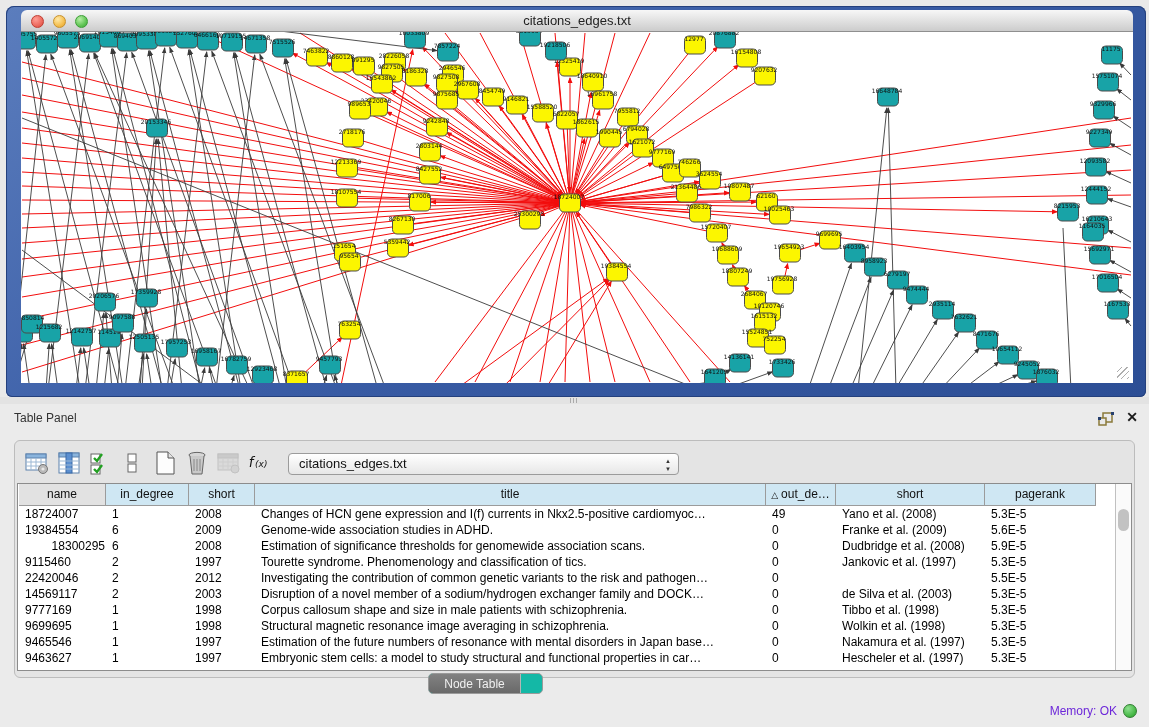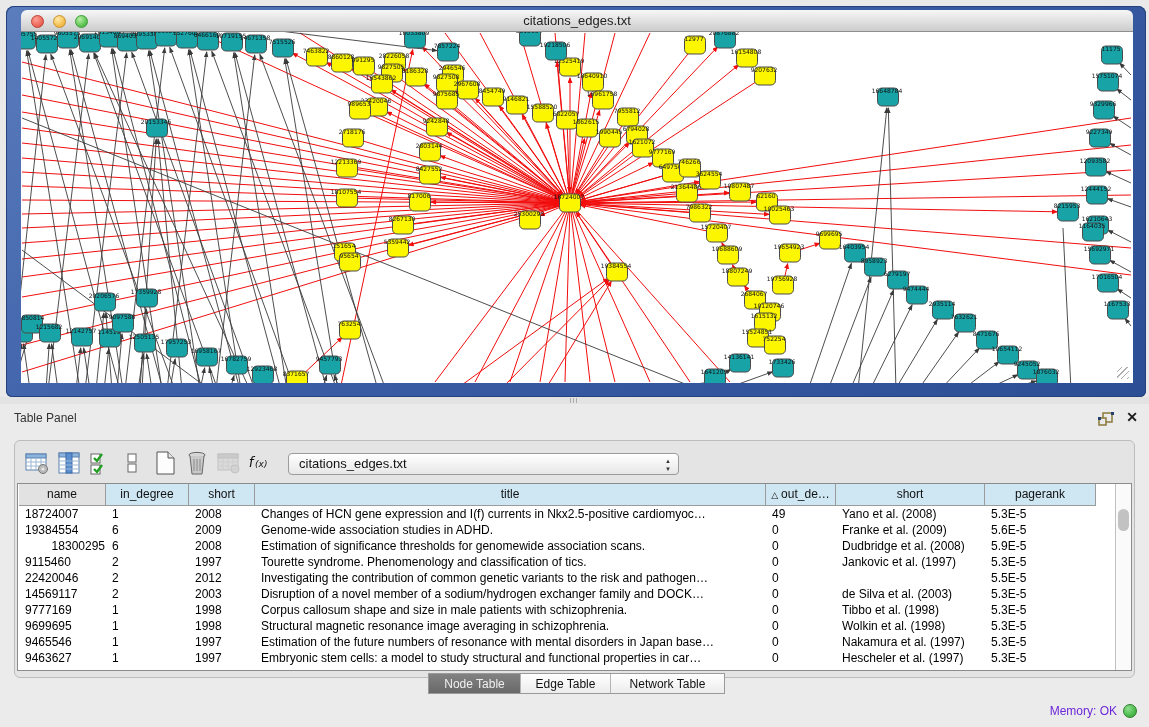--- a/index.html
+++ b/index.html
@@ -42,21 +42,21 @@
   .hcell { height:22px; border-right:1px solid #9b9b9b; border-bottom:1px solid #9b9b9b;
     background:#cfe7f3; font-size:12px; color:#111; text-align:center; line-height:21px; overflow:hidden; white-space:nowrap;}
   .hcell.gray { background:#e2e2e2; }
   .sort-tri { font-size:9px; margin-right:3px; }
   .rows { position:absolute; left:0; top:22px; width:1098px; }
   .trow { display:flex; height:16px; font-size:12px; color:#000; }
   .tcell { padding-left:7px; overflow:hidden; white-space:nowrap; line-height:16px; }
   .vscroll { position:absolute; right:0; top:0; width:16px; height:100%; border-left:1px solid #c0c0c0; background:#fafafa;}
   .vthumb { position:absolute; left:2px; top:25px; width:11px; height:22px; border-radius:6px; background:#c2c2c2; }
   .tabs { position:absolute; left:428px; top:269px; height:21px; display:flex;
-    border:1px solid #9a9a9a; border-radius:0; overflow:hidden; background:#14b8a6;}
+    border:1px solid #9a9a9a; border-radius:5px; overflow:hidden; background:#14b8a6;flex-direction:column;}
   .tab { height:100%; font-size:12px; text-align:center; line-height:20px; color:#111;
     background:linear-gradient(#ffffff,#ececec); border-right:1px solid #b5b5b5; }
   .tab:last-child { border-right:none; }
   .tab.active { background:linear-gradient(#828282,#696969); color:#f0f0f0; }
   .status { position:absolute; right:12px; top:300px; display:flex; align-items:center; gap:6px;}
   .status-label { font-size:12px; color:#6d28d9; }
   .mem-dot { width:14px; height:14px; border-radius:50%; border:1px solid #2f7d2f;
     background:radial-gradient(circle at 35% 30%,#8fe08f,#46b846 65%,#2f9a2f); }
   svg text { font-family:"DejaVu Sans", sans-serif; }
 </style>

